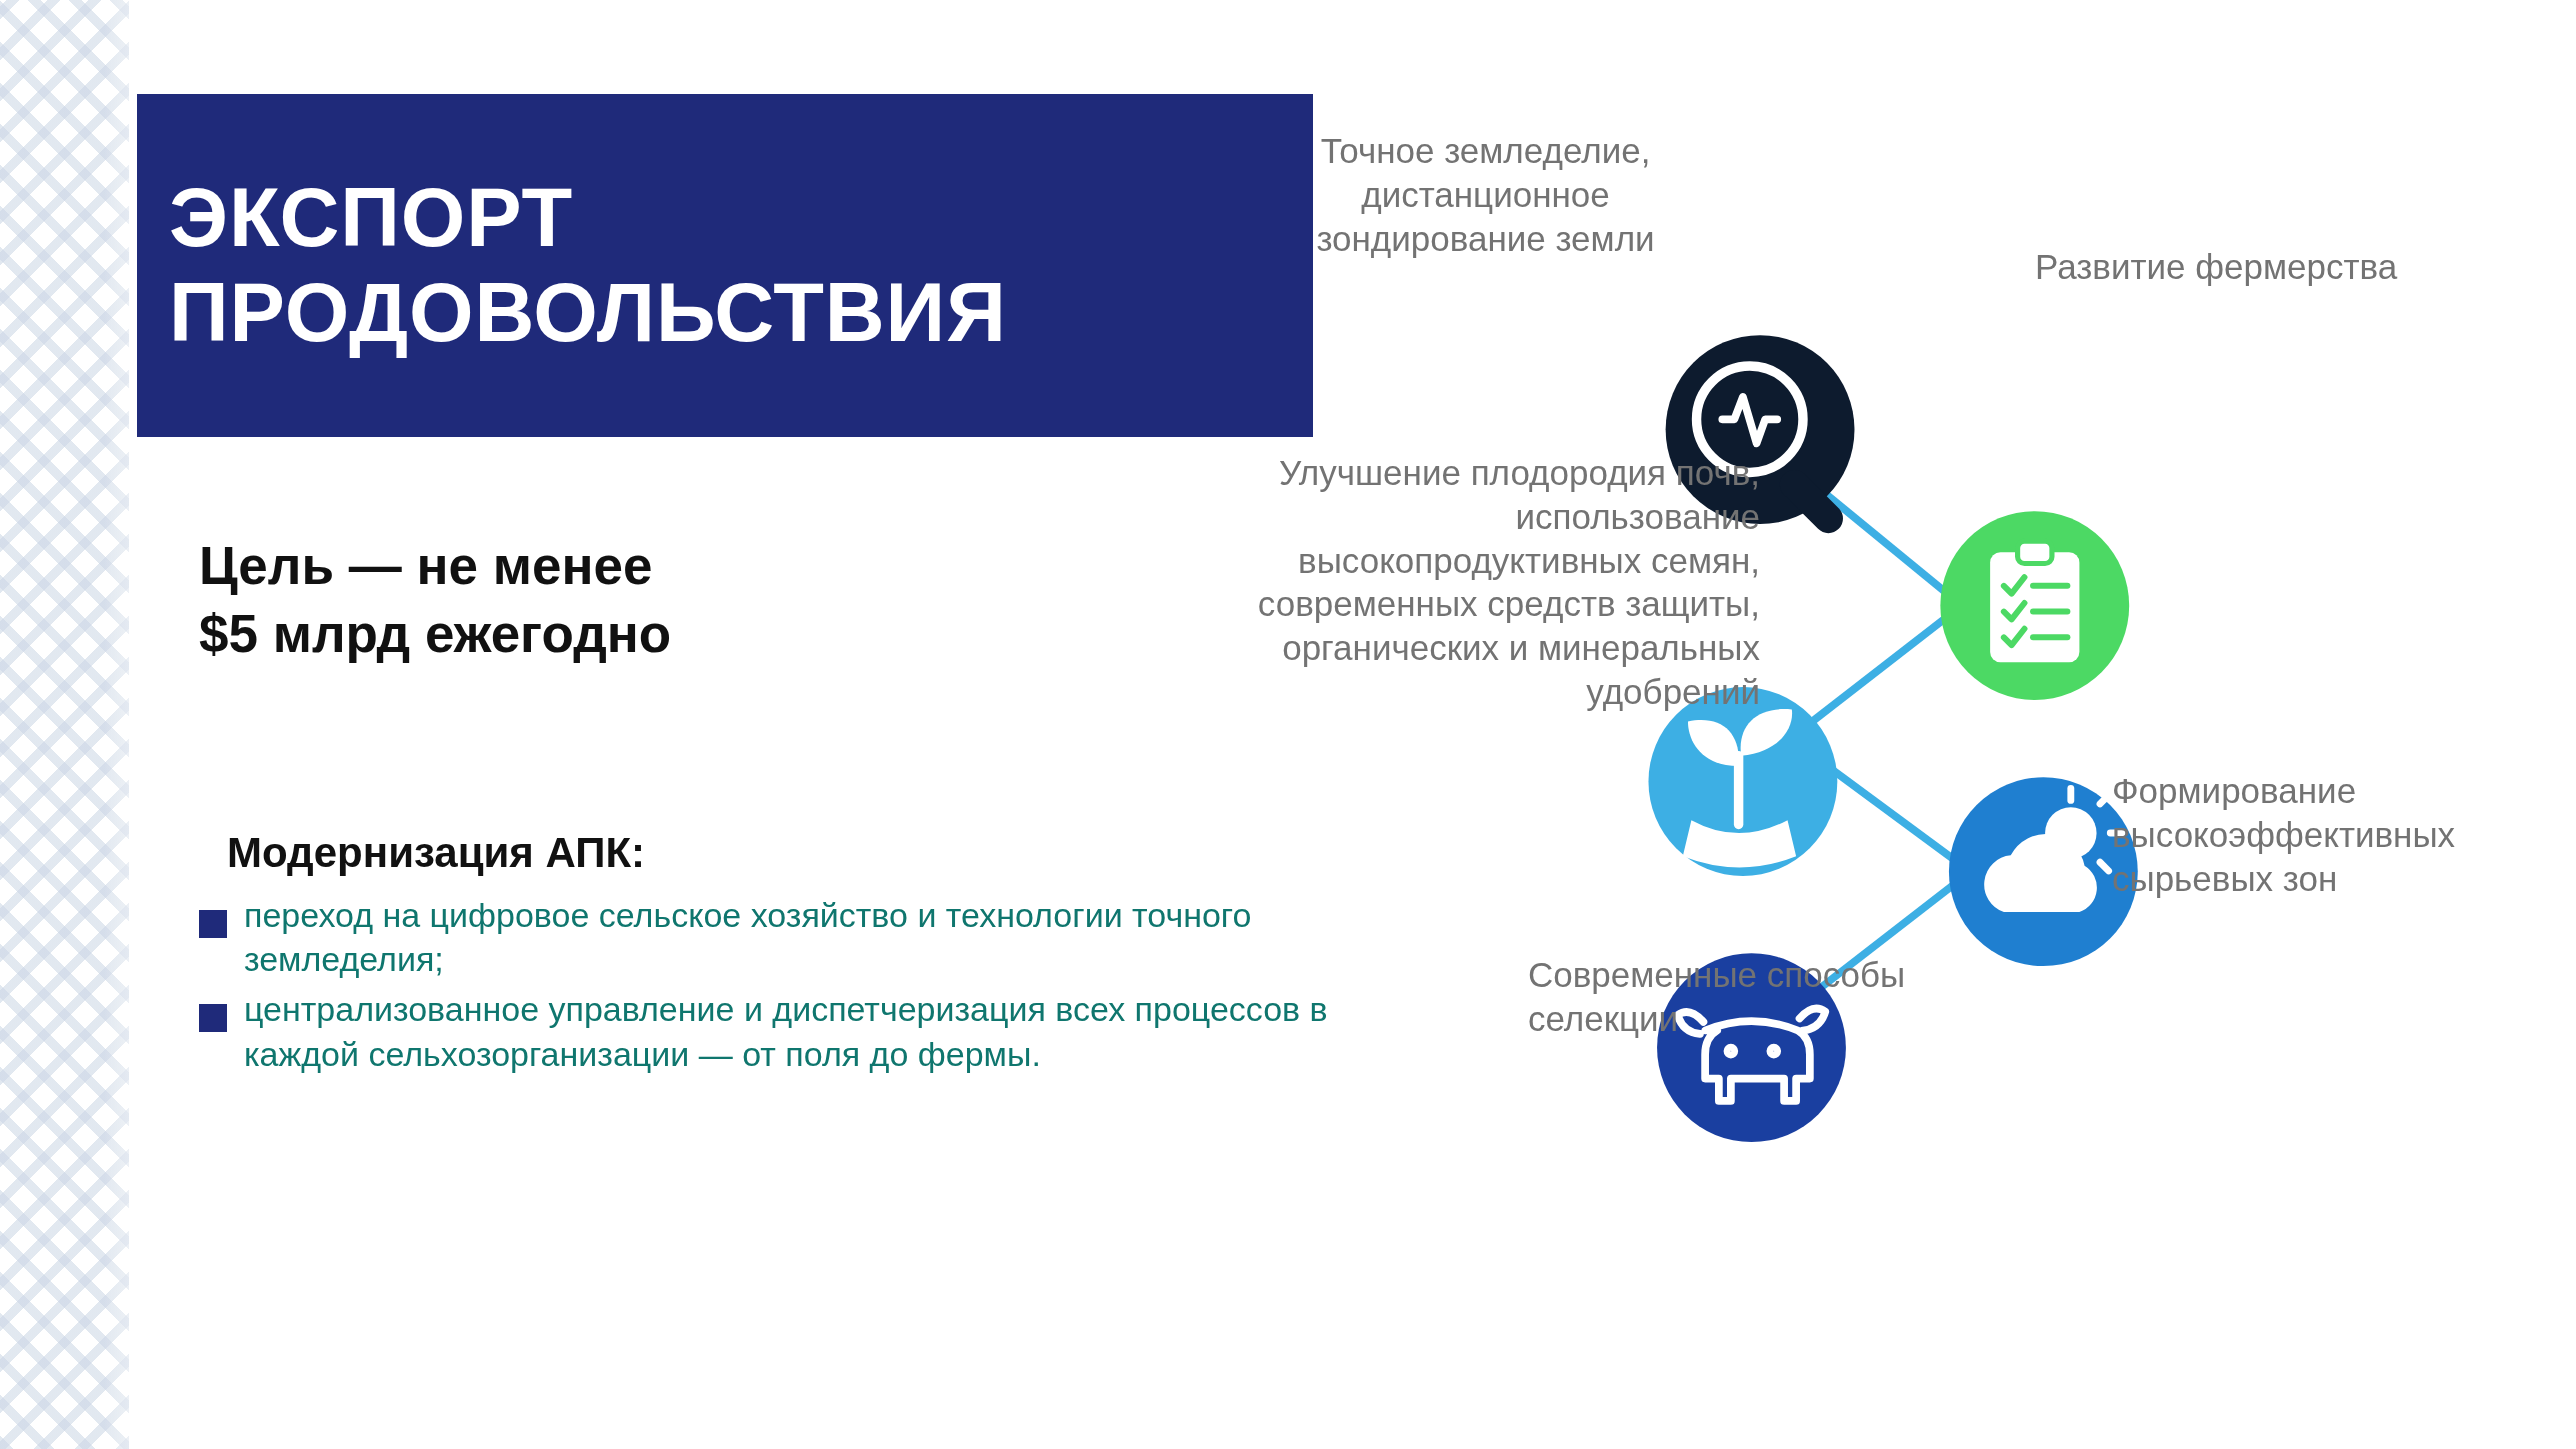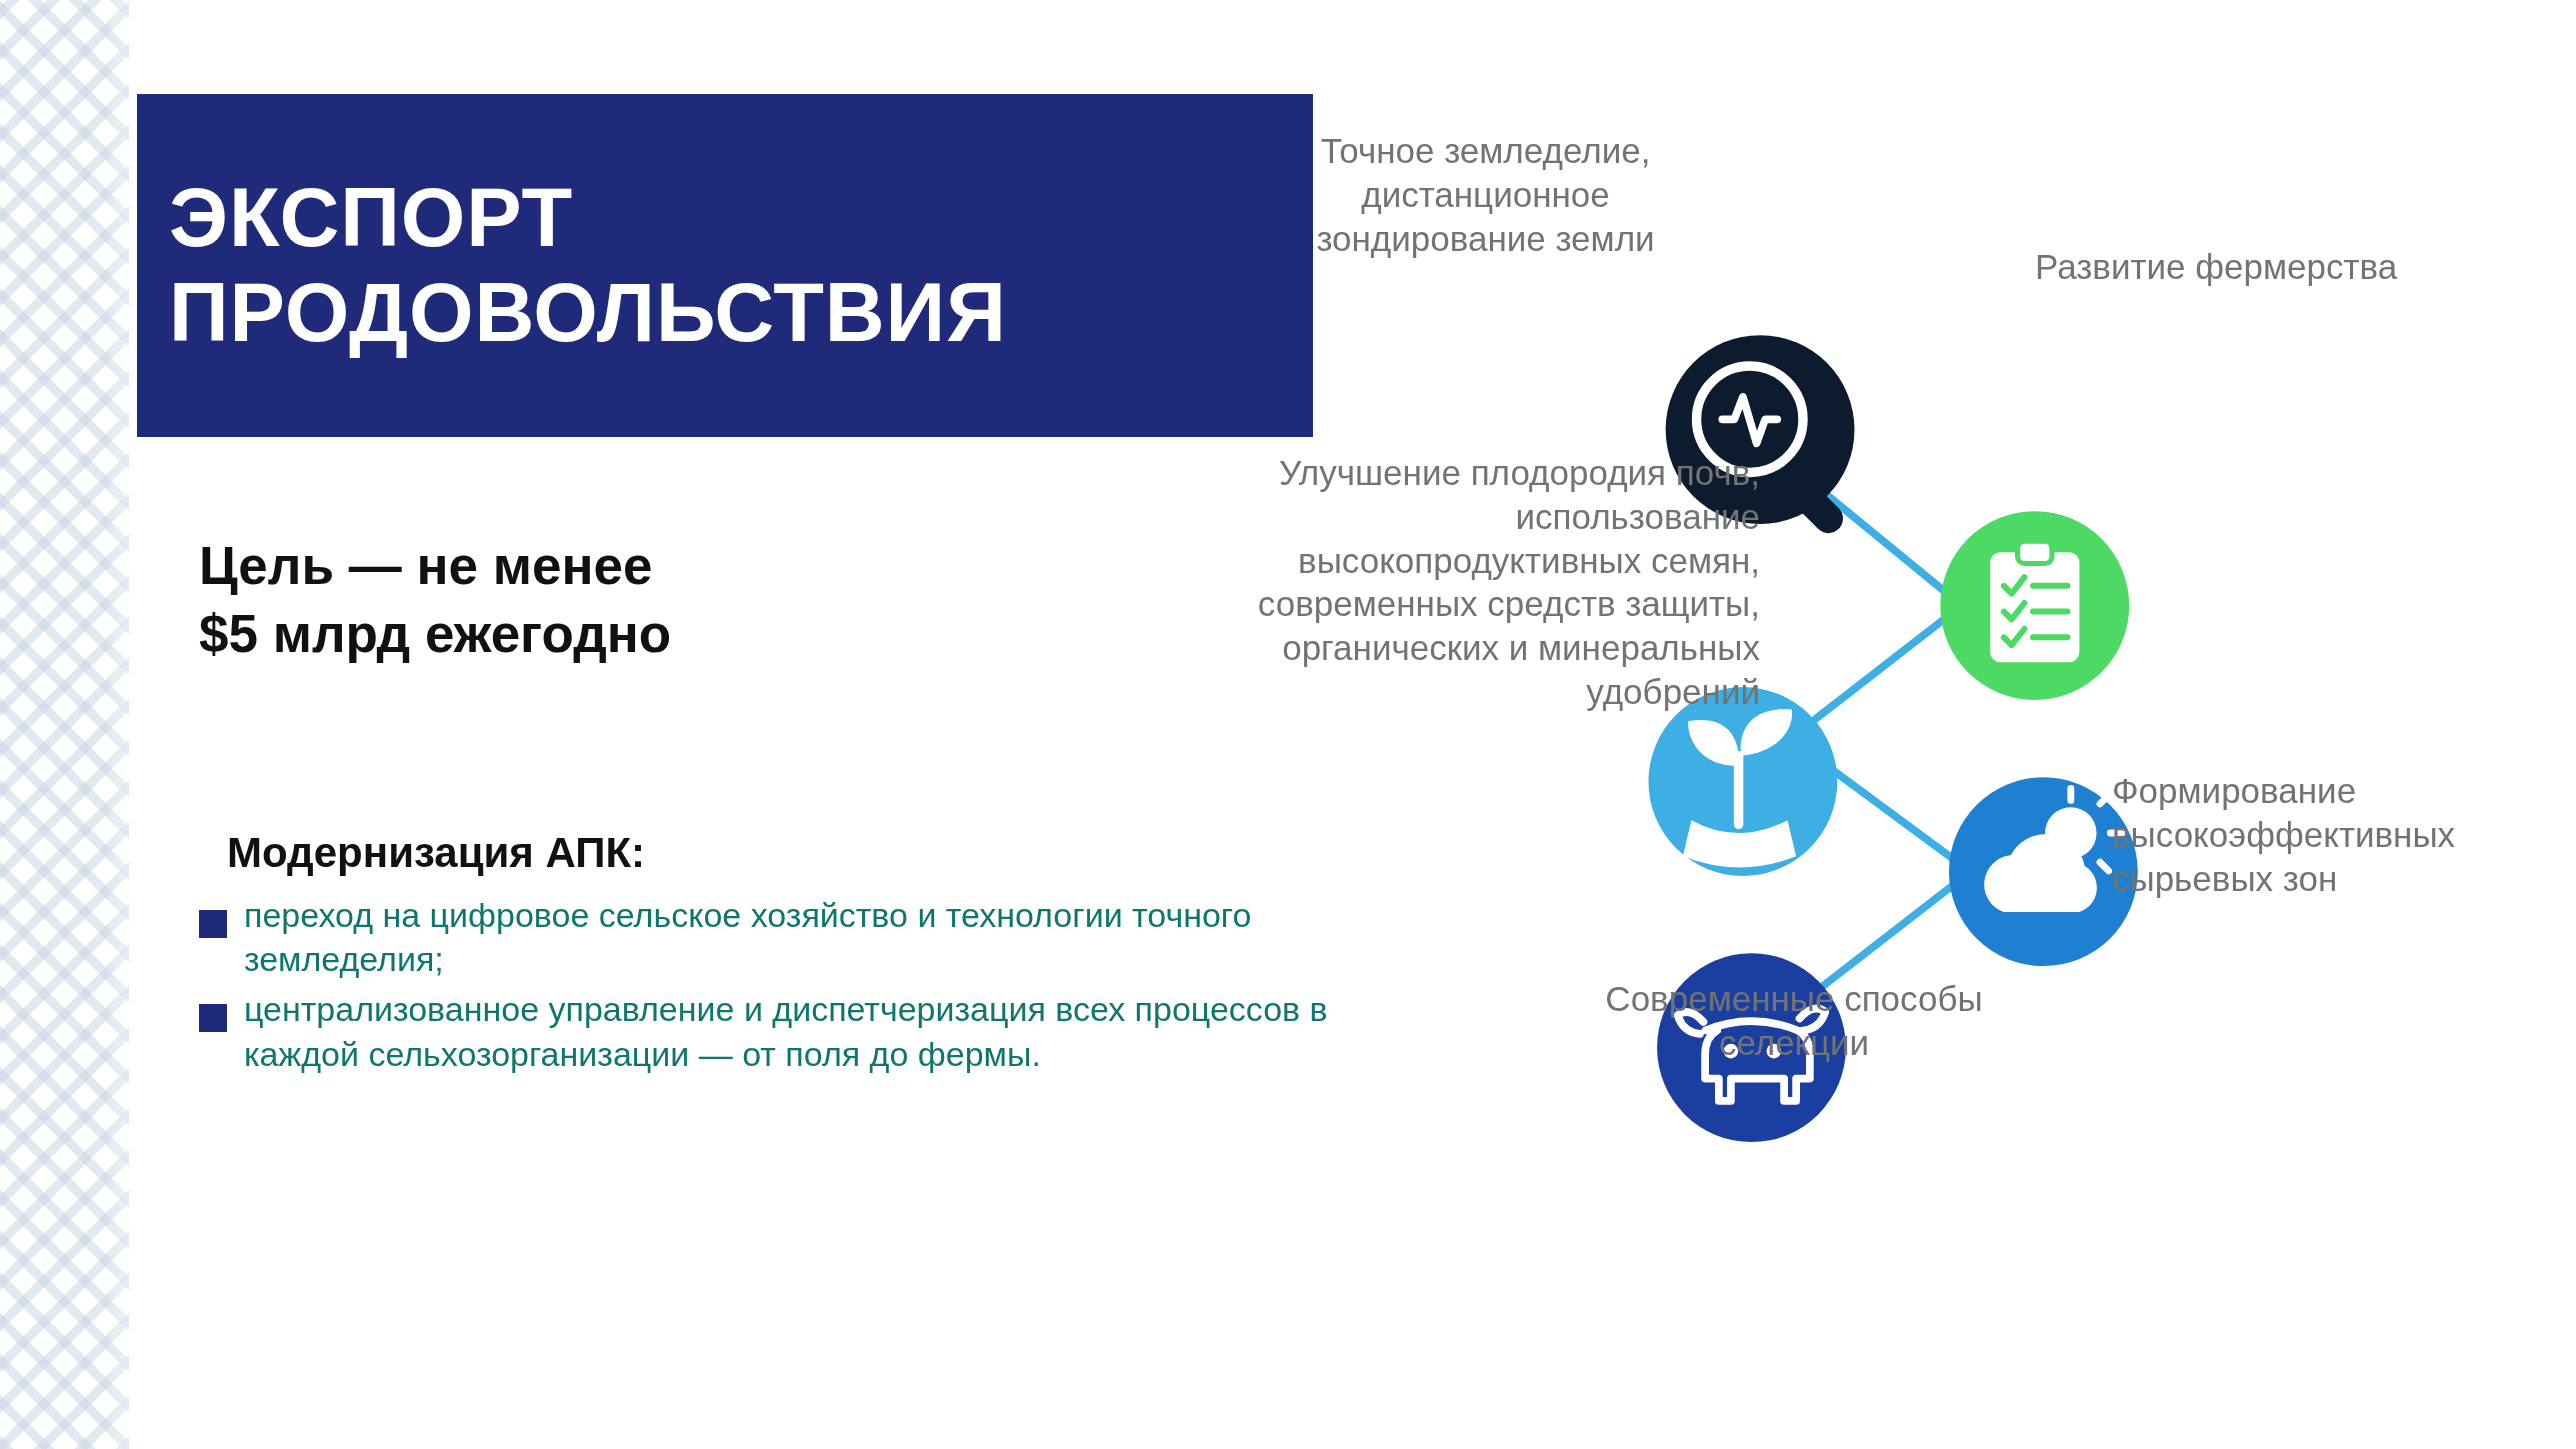--- a/index.html
+++ b/index.html
@@ -129,21 +129,21 @@
     line-height: 1.25;
     color: #737373;
     font-family: "Liberation Sans", sans-serif;
   }
 
   
   #lbl-precision { left: 0px;    top: 0px;   width: 481px; text-align: center; }
   #lbl-farming   { left: 790px;  top: 116px; width: 515px; text-align: left; }
   #lbl-fertility { left: -52px;  top: 322px; width: 567px; text-align: right; }
   #lbl-zones     { left: 867px; top: 640px; width: 447px; text-align: left; }
-  #lbl-selection { left: 283px;  top: 848px; width: 532px; text-align: center; }
+  #lbl-selection { left: 283px;  top: 824px; width: 532px; }
 </style>
 </head>
 <body>
 
 <div class="ornament"></div>
 <div class="ornament-fade"></div>
 
 <div class="title-box">
   <div class="title-line">ЭКСПОРТ</div>
   <div class="title-line">ПРОДОВОЛЬСТВИЯ</div>

